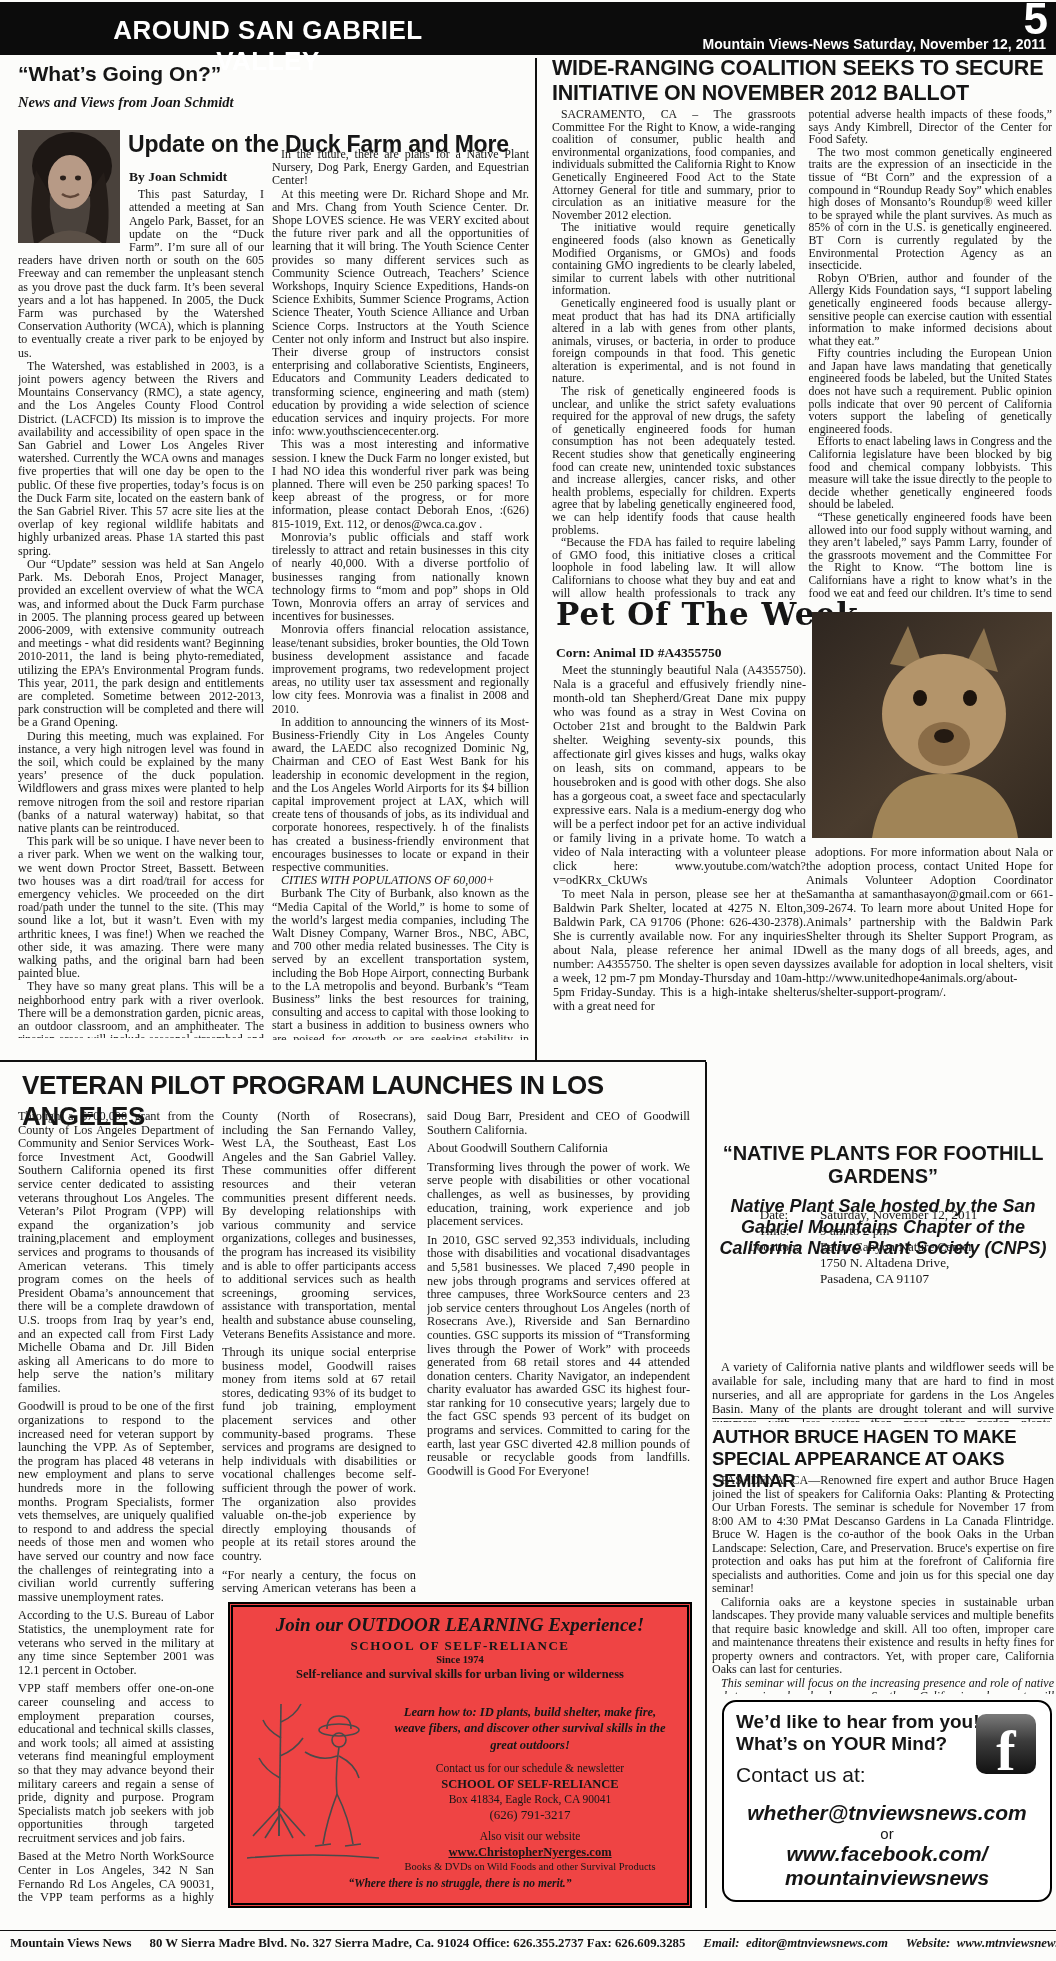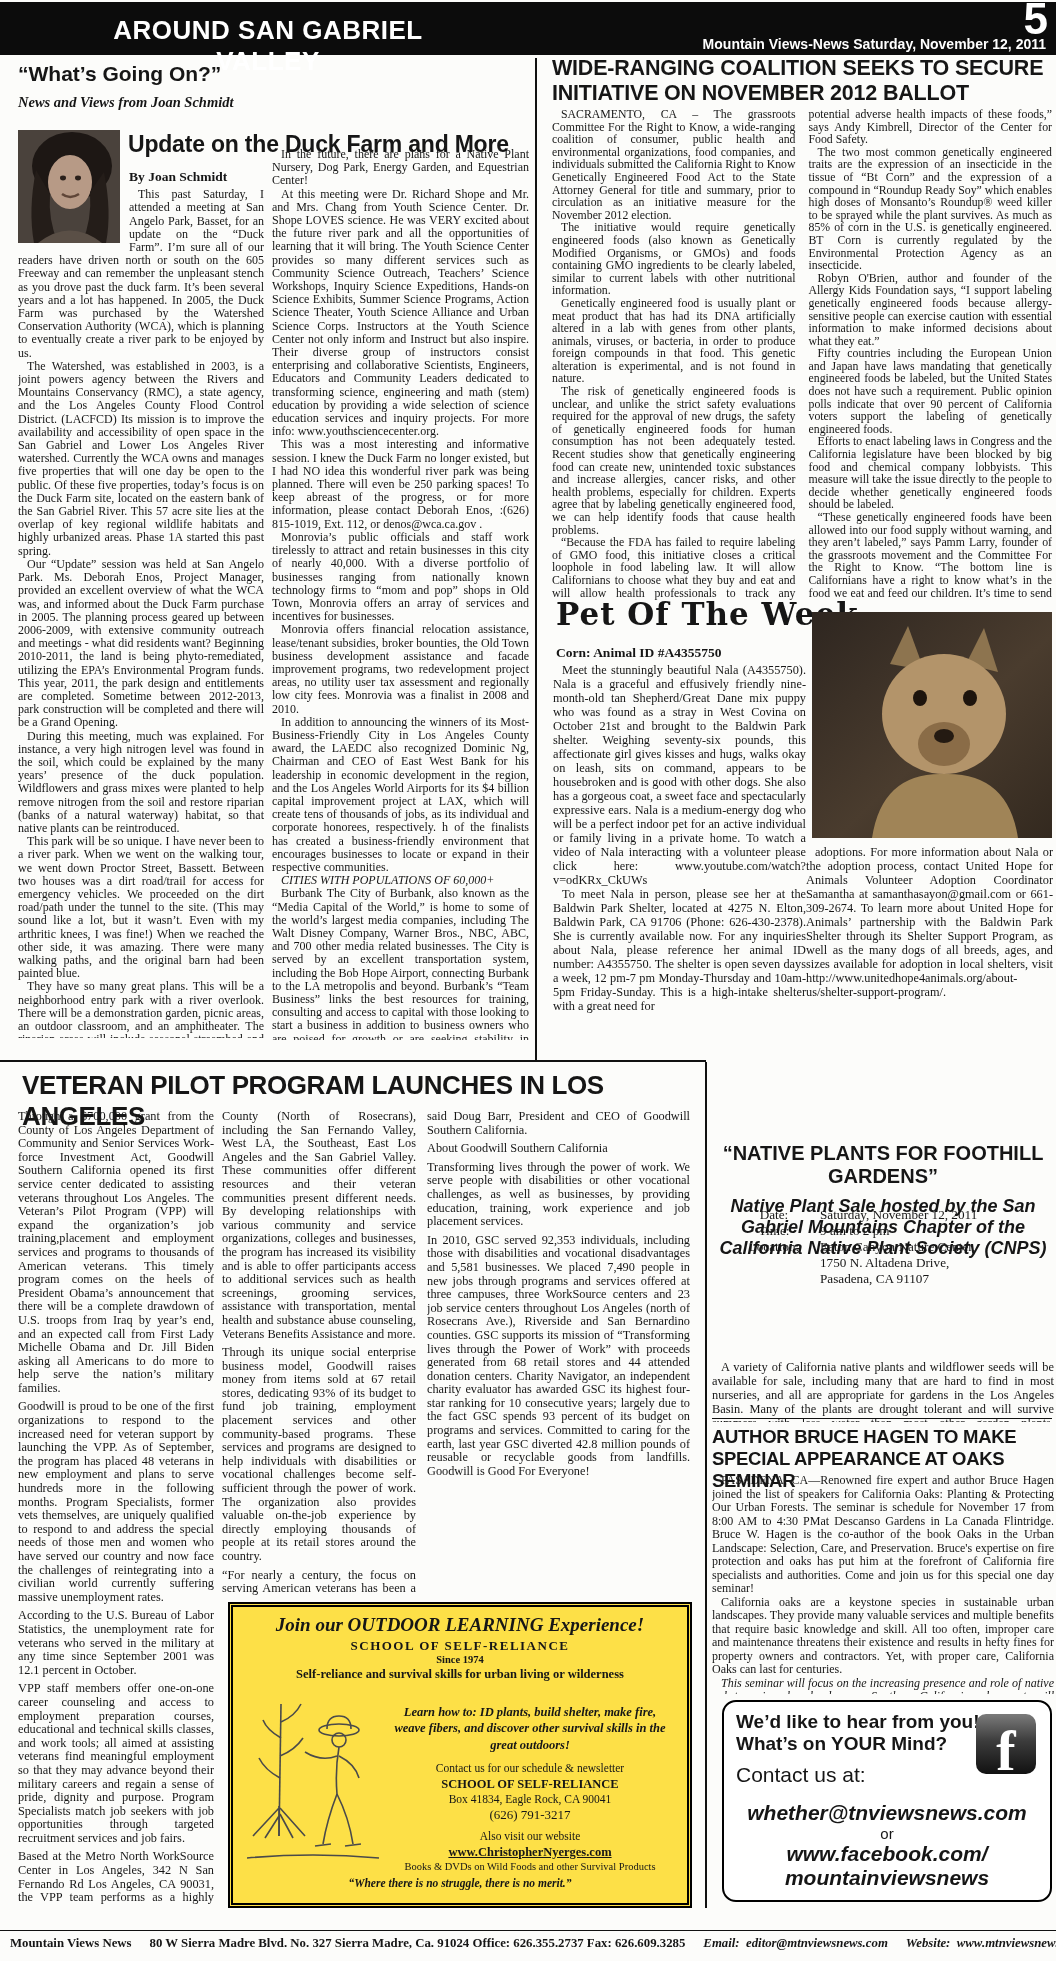--- a/index.html
+++ b/index.html
@@ -49,21 +49,21 @@
             line-height:21px; text-align:center; margin-top:4px; }
   .np-row { display:flex; font-size:13.2px; line-height:16px; padding-left:16px; }
   .np-label { width:92px; flex:0 0 92px; }
   .np-par { font-size:12.4px; line-height:14px; text-align:justify; margin-top:8px; }
   .np-par-indent { text-indent:9px; }
 
   .oaks-headline { font-family:"Liberation Sans", sans-serif; font-weight:bold; font-size:18.5px; line-height:22px; letter-spacing:-.3px; }
   .oaks-text { font-size:12px; line-height:13.5px; overflow:hidden; }
 
   
-  .ad-box { border:5px double #000; background:#fde047; padding:7px 10px 4px 10px; overflow:hidden; }
+  .ad-box { border:5px double #000; background:#ef4444; padding:7px 10px 4px 10px; overflow:hidden; }
   .ad-title { font-style:italic; font-weight:bold; font-size:19px; text-align:center; }
   .ad-school { font-weight:bold; font-size:13px; letter-spacing:1.5px; text-align:center; margin-top:2px; }
   .ad-since { font-weight:bold; font-size:10.5px; text-align:center; }
   .ad-tagline { font-weight:bold; font-size:12.5px; text-align:center; margin-top:2px; }
   .ad-flex { display:flex; margin-top:4px; }
   .ad-info { flex:1; text-align:center; font-size:11.5px; line-height:1.3; }
   .ad-learn { font-weight:bold; font-style:italic; font-size:12.5px; margin:18px 6px 8px 6px; }
   .ad-line { }
   .ad-strong { font-weight:bold; font-size:12.5px; }
   .ad-phone { font-weight:normal; font-size:13px; }

